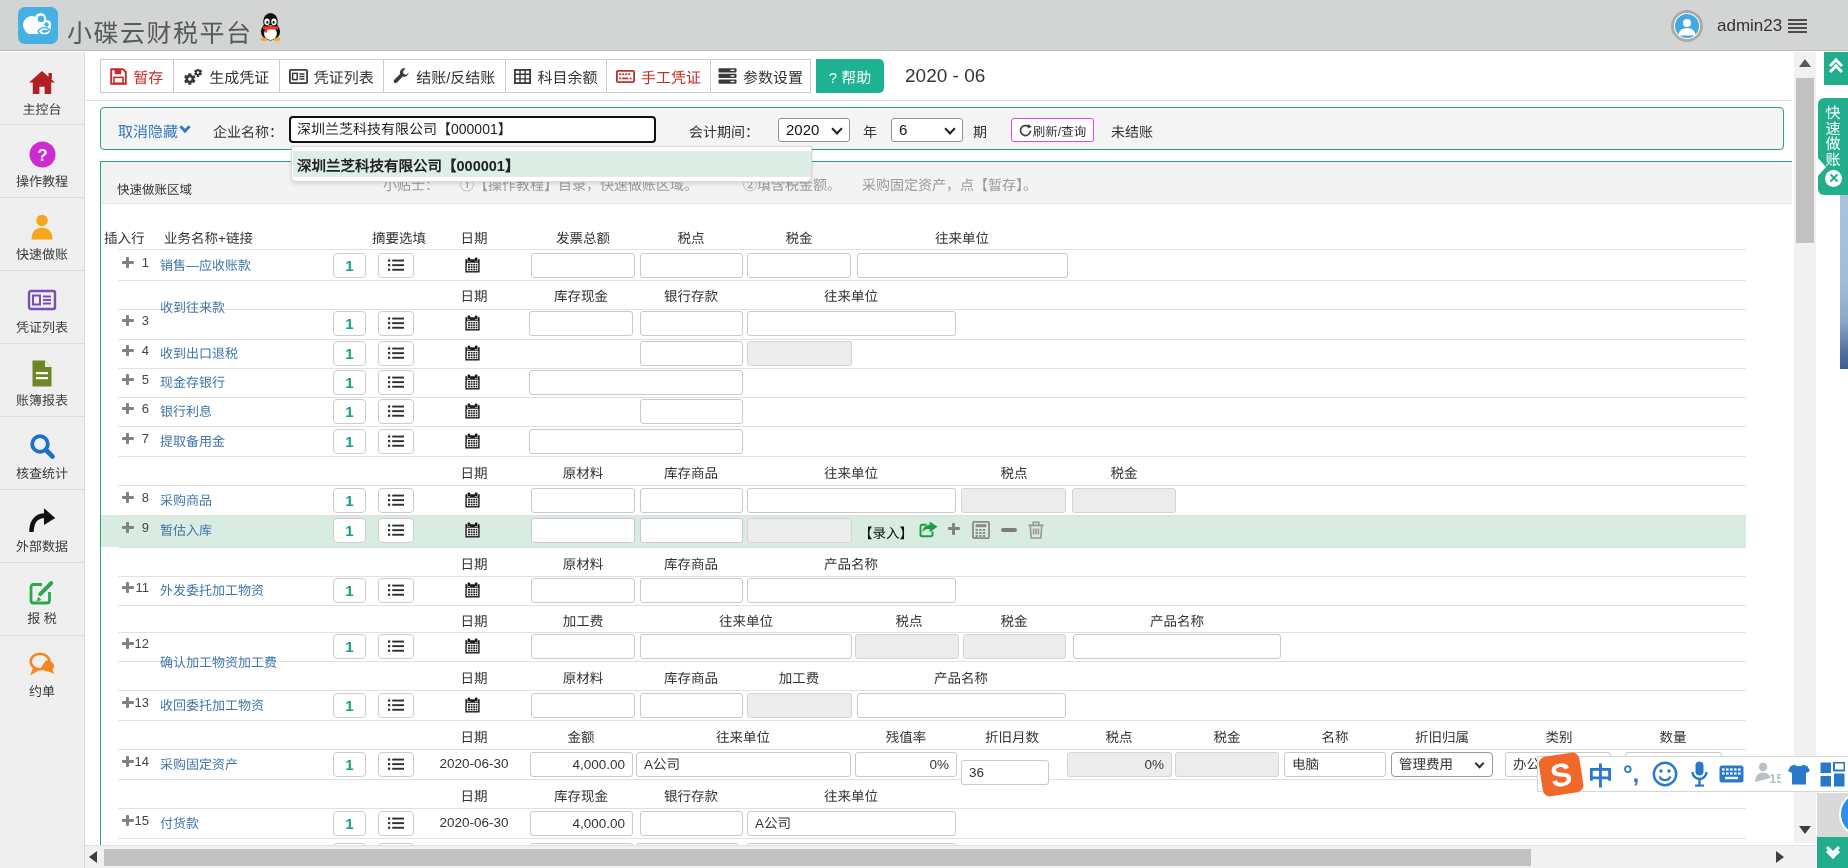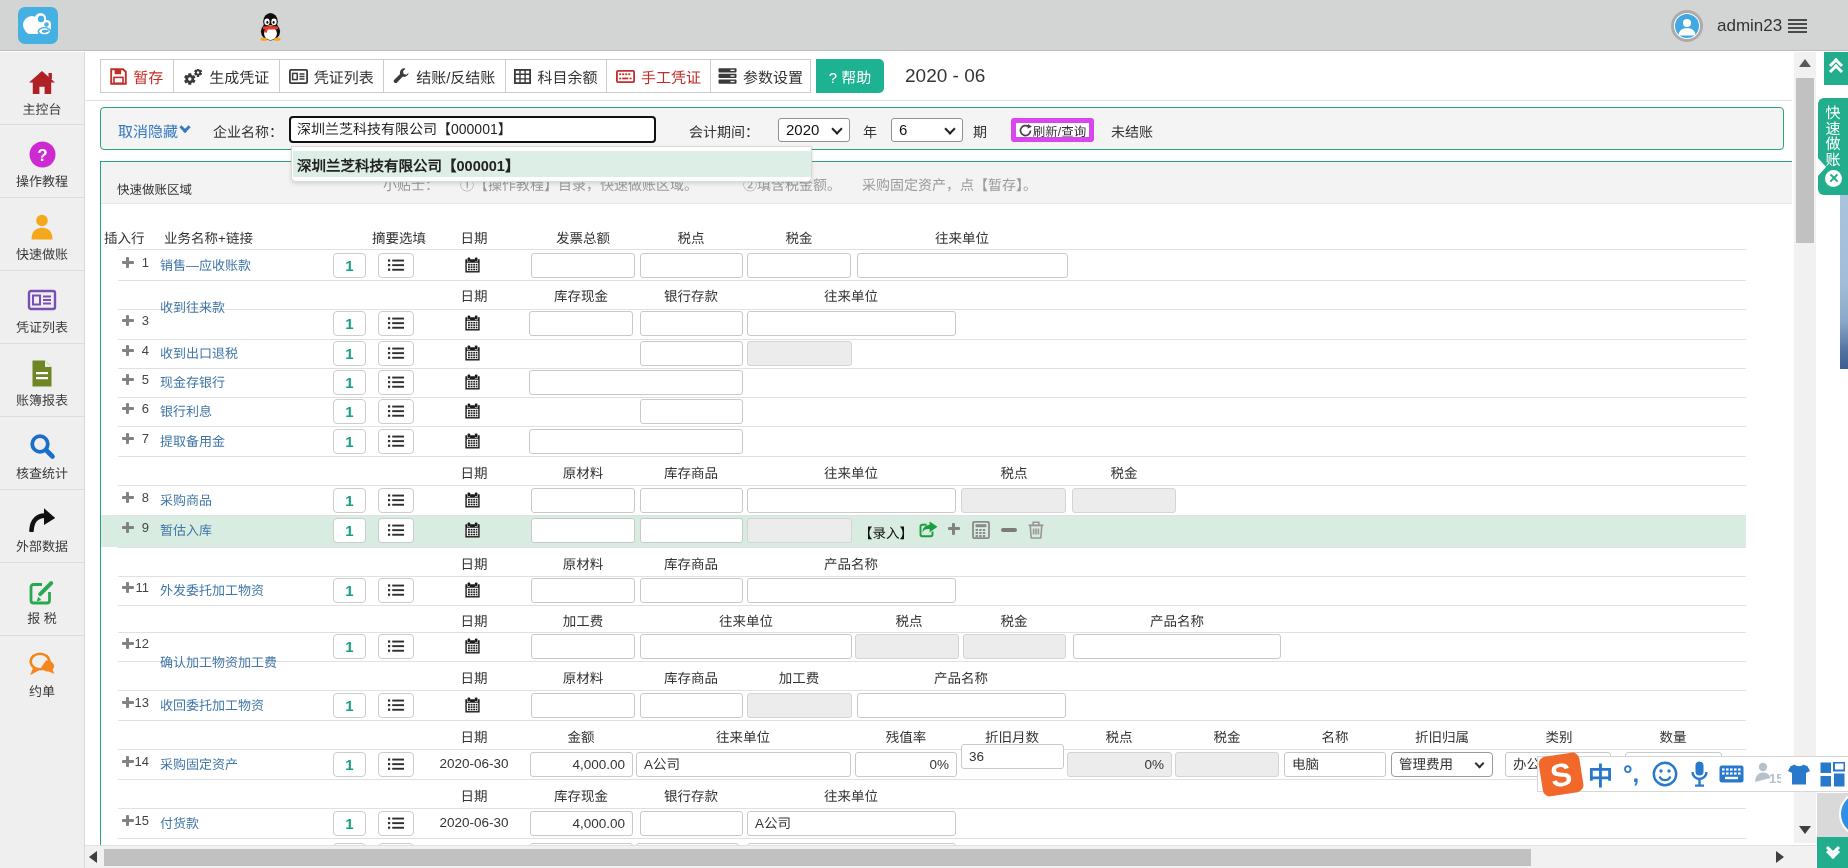--- a/index.html
+++ b/index.html
@@ -25,21 +25,21 @@
 .tbtn.last{border-right:1px solid #ccc;}
 #thelp{position:absolute;top:8px;height:34px;background:#1db392;border-radius:0 5px 5px 0;color:#fff;font-size:15px;display:flex;align-items:center;justify-content:center;}
 #period{position:absolute;left:905px;top:65px;font-size:19px;color:#333;}
 #filterbox{position:absolute;left:100px;top:107px;width:1684px;height:43px;border:1px solid #2aa084;border-radius:4px;background:#f4f4f4;}
 .flabel{position:absolute;top:13px;font-size:14px;color:#333;}
 #cancelhide{position:absolute;left:17px;top:12px;font-size:15px;color:#3879bd;}
 #cancelhide .chv{display:inline-block;width:8px;height:8px;border-right:3.2px solid #3879bd;border-bottom:3.2px solid #3879bd;transform:rotate(45deg) translate(-4px,-4px);margin-left:3px;}
 #nameinput{position:absolute;left:188px;top:8px;width:367px;height:27px;background:#fff;border:2px solid #111;border-radius:4px;font-size:14px;color:#222;line-height:23px;padding-left:6px;}
 .fsel{position:absolute;top:10px;height:24px;background:#fff;border:1px solid #919191;border-radius:3px;font-size:15px;color:#111;line-height:22px;padding-left:7px;}
 .fsel .ch{position:absolute;right:8px;top:5.5px;width:8px;height:8px;border-right:2.6px solid #222;border-bottom:2.6px solid #222;transform:rotate(45deg);}
-#refreshbtn{position:absolute;left:910px;top:10px;width:83px;height:24px;background:#fff;border:5px solid #d946ef;border-radius:3px;font-size:12.5px;color:#333;display:flex;align-items:center;justify-content:center;gap:1px;}
+#refreshbtn{position:absolute;left:910px;top:10px;width:83px;height:24px;background:#fff;border:1px solid #d946ef;border-radius:3px;font-size:12.5px;color:#333;display:flex;align-items:center;justify-content:center;gap:1px;}
 #contentbox{position:absolute;left:100px;top:161px;width:1692px;height:684px;border-top:1px solid #2aa084;border-left:1px solid #2aa084;background:#fff;overflow:hidden;}
 #cbhead{position:absolute;left:0;top:0;width:1692px;height:42px;background:#f3f3f3;border-bottom:1px solid #e7e7e7;}
 #cbtitle{position:absolute;left:16px;top:17px;font-size:12.5px;color:#333;}
 .hint{position:absolute;top:12px;font-size:14px;color:#9b9b9b;white-space:nowrap;}
 #table{position:absolute;left:-100px;top:-161px;width:1848px;height:868px;}
 .tline{position:absolute;left:117px;width:1628px;height:1px;background:#e0e0e0;}
 .hc{position:absolute;transform:translateX(-50%);font-size:13.5px;color:#333;white-space:nowrap;}
 .hl{position:absolute;font-size:13.5px;color:#333;white-space:nowrap;}
 .plus{position:absolute;left:121px;width:11.5px;height:11.5px;}
 .plus:before{content:"";position:absolute;left:0;top:4.2px;width:11.5px;height:3.1px;background:#828282;border-radius:1px;}
@@ -157,20 +157,21 @@
           <circle cx="28.5" cy="17.5" r="4.6"></circle>
           <rect x="7" y="16" width="26" height="11" rx="5.5"></rect>
         </g>
         <circle cx="23" cy="12" r="3.2" fill="#45b0e2"></circle>
         <circle cx="28.5" cy="17.5" r="2.2" fill="#45b0e2"></circle>
         <ellipse cx="26.5" cy="24.5" rx="7" ry="4.4" fill="#45b0e2"></ellipse>
         <ellipse cx="26.5" cy="24.3" rx="5.2" ry="3" fill="#fff"></ellipse>
         <ellipse cx="26.5" cy="24.3" rx="2.8" ry="1.5" fill="#45b0e2"></ellipse>
         <circle cx="29.6" cy="23.8" r="1.2" fill="#45b0e2"></circle>
       </svg>
+      <div id="apptitle">小碟云财税平台</div>
       <svg width="23" height="29" style="position:absolute;left:259px;top:12px">
         <ellipse cx="11.5" cy="9.5" rx="7.3" ry="8.6" fill="#0d0d0d"></ellipse>
         <ellipse cx="11.5" cy="19.5" rx="9.6" ry="9" fill="#0d0d0d"></ellipse>
         <ellipse cx="11.5" cy="21.5" rx="6.4" ry="6.4" fill="#fff"></ellipse>
         <ellipse cx="8" cy="9.8" rx="2.7" ry="3.4" fill="#fff"></ellipse>
         <ellipse cx="15" cy="9.8" rx="2.7" ry="3.4" fill="#fff"></ellipse>
         <ellipse cx="8.4" cy="10.3" rx="1" ry="1.5" fill="#0d0d0d"></ellipse>
         <ellipse cx="14.6" cy="10.3" rx="1" ry="1.5" fill="#0d0d0d"></ellipse>
         <polygon points="8.5,13.2 14.5,13.2 11.5,15.2" fill="#f6a623"></polygon>
         <rect x="3.8" y="14.2" width="15.4" height="3.2" rx="1.6" fill="#e43d30"></rect>
@@ -619,21 +620,21 @@
         <div class="rno" style="top:753px">14</div>
         <div class="rlink" style="top:753px">采购固定资产</div>
         <div class="b1" style="top:751px">1</div>
         <div class="blist" style="top:751px"><svg width="16" height="12">
             <use href="#lst"></use>
           </svg></div>
         <div class="dtxt" style="top:755px">2020-06-30</div>
         <div class="inp num" style="left:529px;top:751px;width:103px">4,000.00</div>
         <div class="inp " style="left:635px;top:751px;width:215px">A公司</div>
         <div class="inp num" style="left:854px;top:751px;width:102px">0%</div>
-        <div class="inp " style="left:960px;top:743px;width:103px">36</div>
+        <div class="inp " style="left:960px;top:759px;width:88px">36</div>
         <div class="inp num g" style="left:1066px;top:751px;width:105px">0%</div>
         <div class="inp g" style="left:1174px;top:751px;width:104px"></div>
         <div class="inp " style="left:1283px;top:751px;width:102px">电脑</div>
         <div class="inp " style="left:1504px;top:751px;width:106px">办公</div>
         <div class="inp " style="left:1624px;top:751px;width:97px"></div>
         <div class="rsel" style="left:1390px;top:751px;width:102px">管理费用<span class="ch"></span></div>
         <div class="plus" style="top:813.5px"></div>
         <div class="rno" style="top:812px">15</div>
         <div class="rlink" style="top:812px">付货款</div>
         <div class="b1" style="top:810px">1</div>

